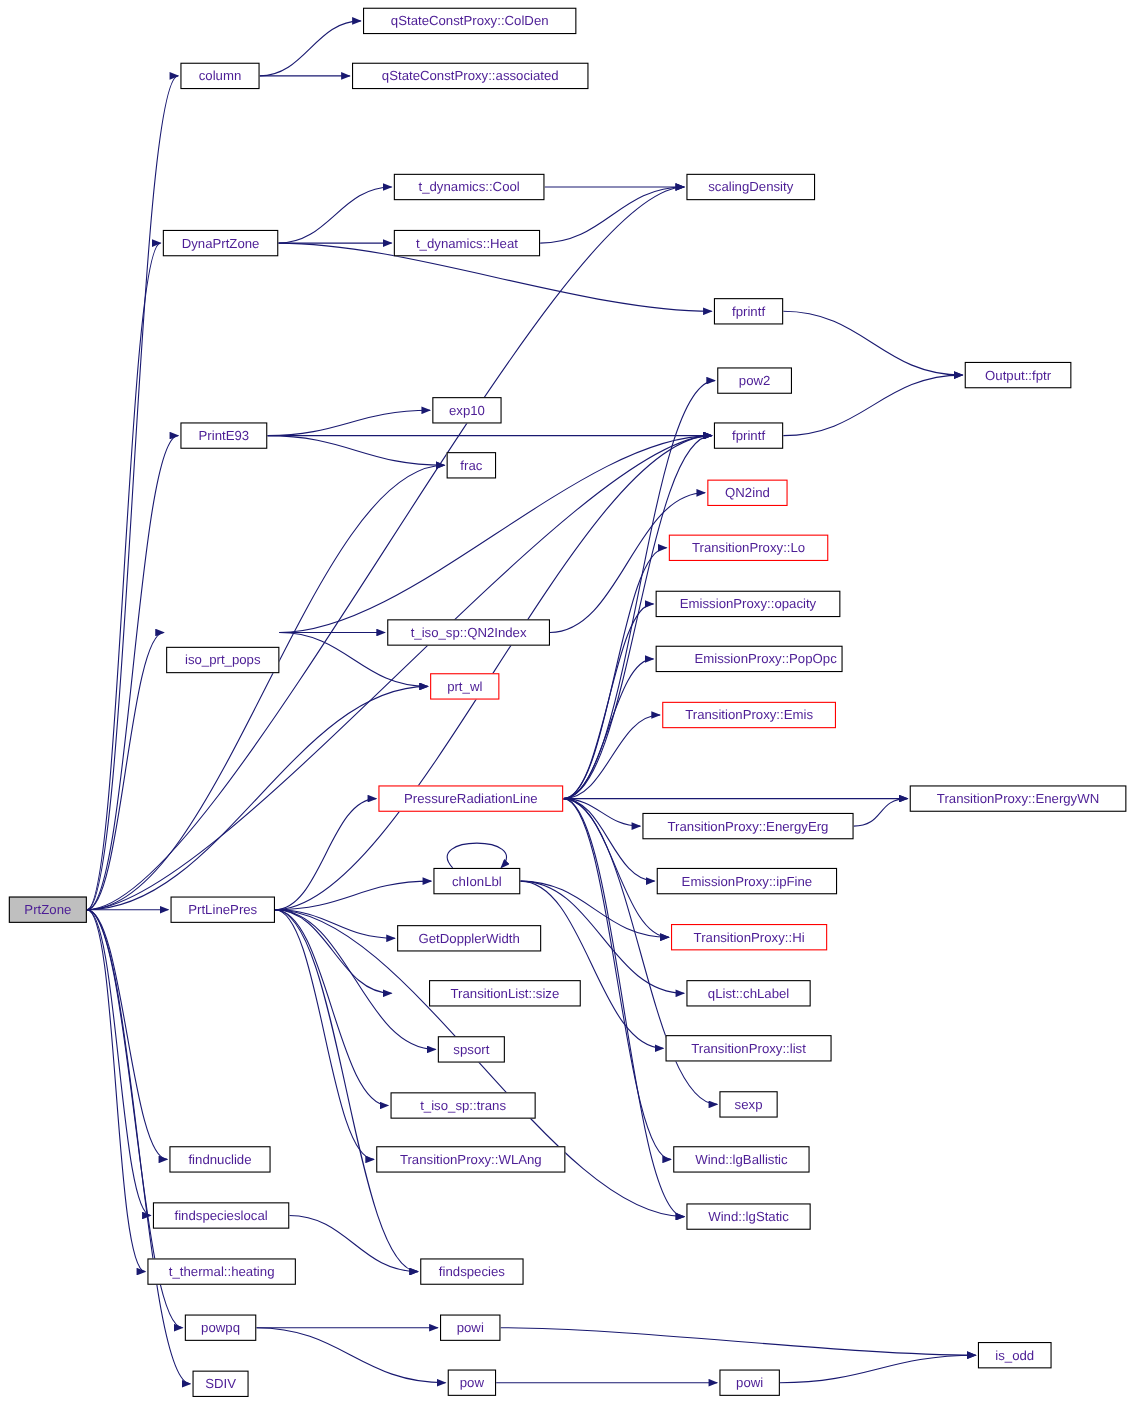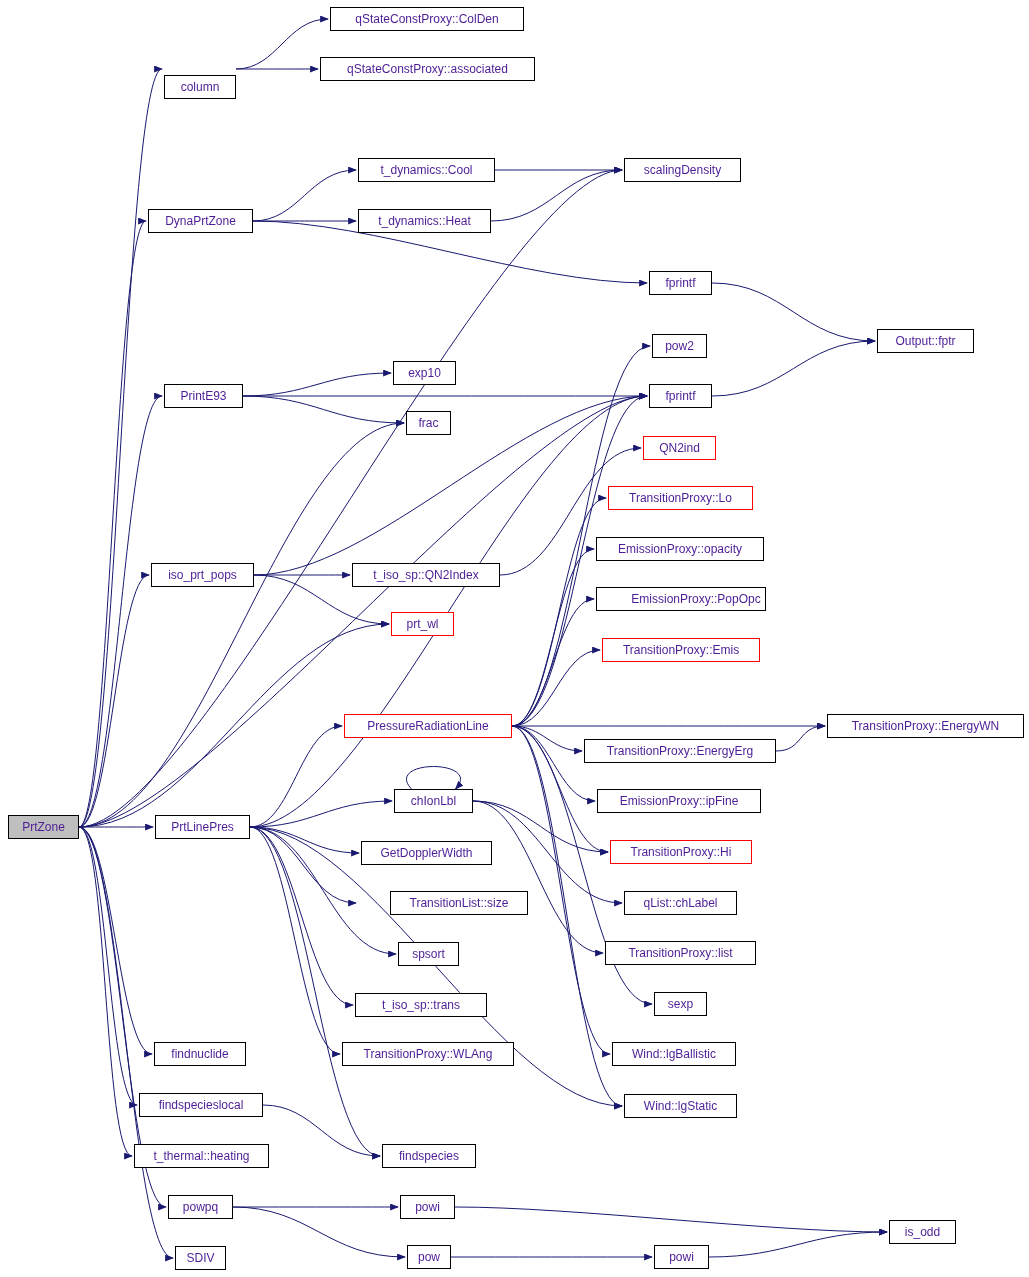--- a/index.html
+++ b/index.html
@@ -119,37 +119,37 @@
         <path d="M 263 1105 C 315.65 1105, 327.35 1156, 380 1156" class="edge" marker-end="url(#arrowhead)"></path>
         <path d="M 233 1207 C 307.25 1207, 323.75 1207, 398 1207" class="edge" marker-end="url(#arrowhead)"></path>
         <path d="M 233 1207 C 310.4 1207, 327.6 1257, 405 1257" class="edge" marker-end="url(#arrowhead)"></path>
         <path d="M 455 1207 C 575 1207, 767 1232, 887 1232" class="edge" marker-end="url(#arrowhead)"></path>
         <path d="M 451 1257 C 541.45 1257, 561.55 1257, 652 1257" class="edge" marker-end="url(#arrowhead)"></path>
         <path d="M 709 1257 C 789.1 1257, 806.9 1232, 887 1232" class="edge" marker-end="url(#arrowhead)"></path>
       </g>
   </svg>
 
 <div class="node" style="left: 330px; top: 7px; width: 194px; height: 24px;">qStateConstProxy::ColDen</div>
-    <div class="node" style="left: 164px; top: 57px; width: 72px; height: 24px; margin-top: 18px;">column</div>
+    <div class="node" style="left: 164px; top: 57px; width: 72px; height: 24px;">column</div>
     <div class="node" style="left: 320px; top: 57px; width: 215px; height: 24px;">qStateConstProxy::associated</div>
     <div class="node" style="left: 358px; top: 158px; width: 137px; height: 24px;">t_dynamics::Cool</div>
     <div class="node" style="left: 624px; top: 158px; width: 117px; height: 24px;">scalingDensity</div>
     <div class="node" style="left: 148px; top: 209px; width: 105px; height: 24px;">DynaPrtZone</div>
     <div class="node" style="left: 358px; top: 209px; width: 133px; height: 24px; text-align: center;">t_dynamics::Heat</div>
     <div class="node" style="left: 649px; top: 271px; width: 63px; height: 24px;">fprintf</div>
     <div class="node" style="left: 877px; top: 329px; width: 97px; height: 24px;">Output::fptr</div>
-    <div class="node" style="left: 652px; top: 334px; width: 55px; height: 24px;">pow2</div>
+    <div class="node" style="left: 652px; top: 334px; width: 68px; height: 24px;">pow2</div>
     <div class="node" style="left: 393px; top: 361px; width: 63px; height: 24px;">exp10</div>
     <div class="node" style="left: 649px; top: 384px; width: 63px; height: 24px;">fprintf</div>
     <div class="node" style="left: 164px; top: 384px; width: 79px; height: 24px;">PrintE93</div>
     <div class="node" style="left: 406px; top: 411px; width: 45px; height: 24px;">frac</div>
     <div class="node red" style="left: 643px; top: 436px; width: 73px; height: 24px;">QN2ind</div>
     <div class="node red" style="left: 608px; top: 486px; width: 145px; height: 24px;">TransitionProxy::Lo</div>
     <div class="node" style="left: 596px; top: 537px; width: 168px; height: 24px;">EmissionProxy::opacity</div>
-    <div class="node" style="left: 151px; top: 563px; width: 103px; height: 24px;">iso_prt_pops</div>
+    <div class="node" style="left: 151px; top: 588px; width: 103px; height: 24px;">iso_prt_pops</div>
     <div class="node" style="left: 352px; top: 563px; width: 148px; height: 24px;">t_iso_sp::QN2Index</div>
     <div class="node" style="left: 596px; top: 587px; width: 170px; height: 24px; padding-left: 30px;">EmissionProxy::PopOpc</div>
     <div class="node red" style="left: 391px; top: 612px; width: 63px; height: 24px;">prt_wl</div>
     <div class="node red" style="left: 602px; top: 638px; width: 158px; height: 24px;">TransitionProxy::Emis</div>
     <div class="node red" style="left: 344px; top: 714px; width: 168px; height: 24px;">PressureRadiationLine</div>
     <div class="node" style="left: 827px; top: 714px; width: 197px; height: 24px;">TransitionProxy::EnergyWN</div>
     <div class="node" style="left: 584px; top: 739px; width: 192px; height: 24px;">TransitionProxy::EnergyErg</div>
     <div class="node" style="left: 597px; top: 789px; width: 164px; height: 24px;">EmissionProxy::ipFine</div>
     <div class="node" style="left: 394px; top: 789px; width: 79px; height: 24px;">chIonLbl</div>
     <div class="node root" style="left: 8px; top: 815px; width: 71px; height: 24px;">PrtZone</div>

